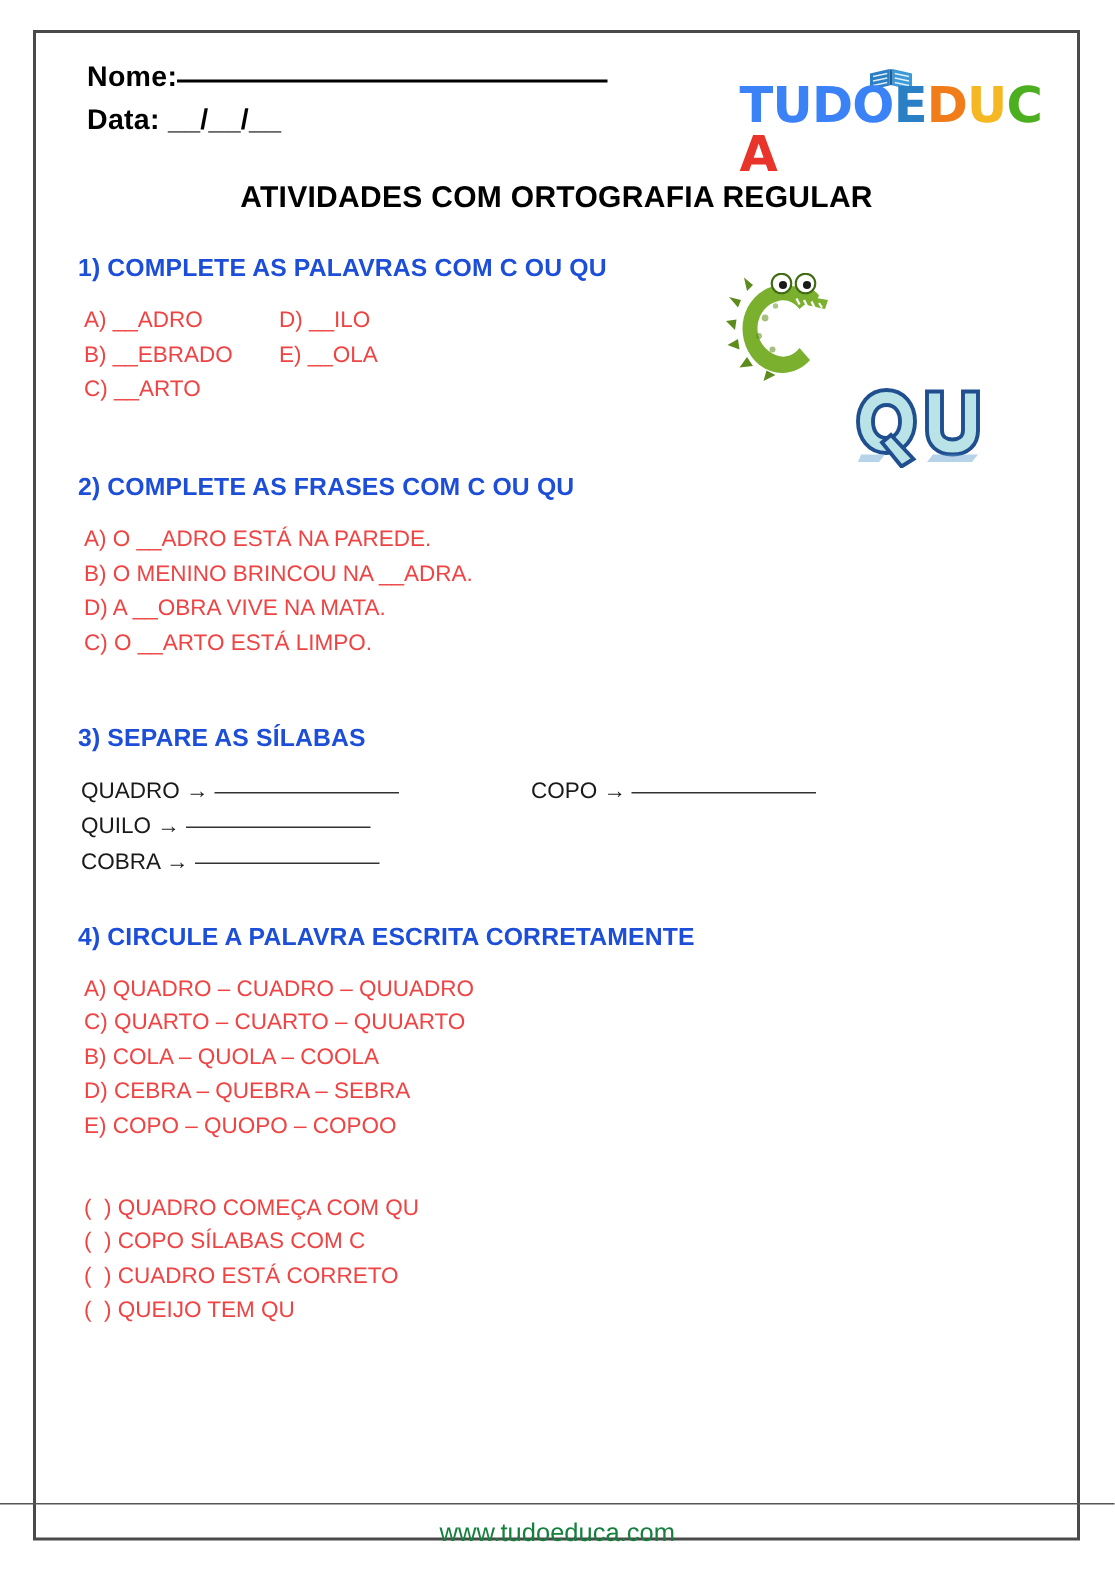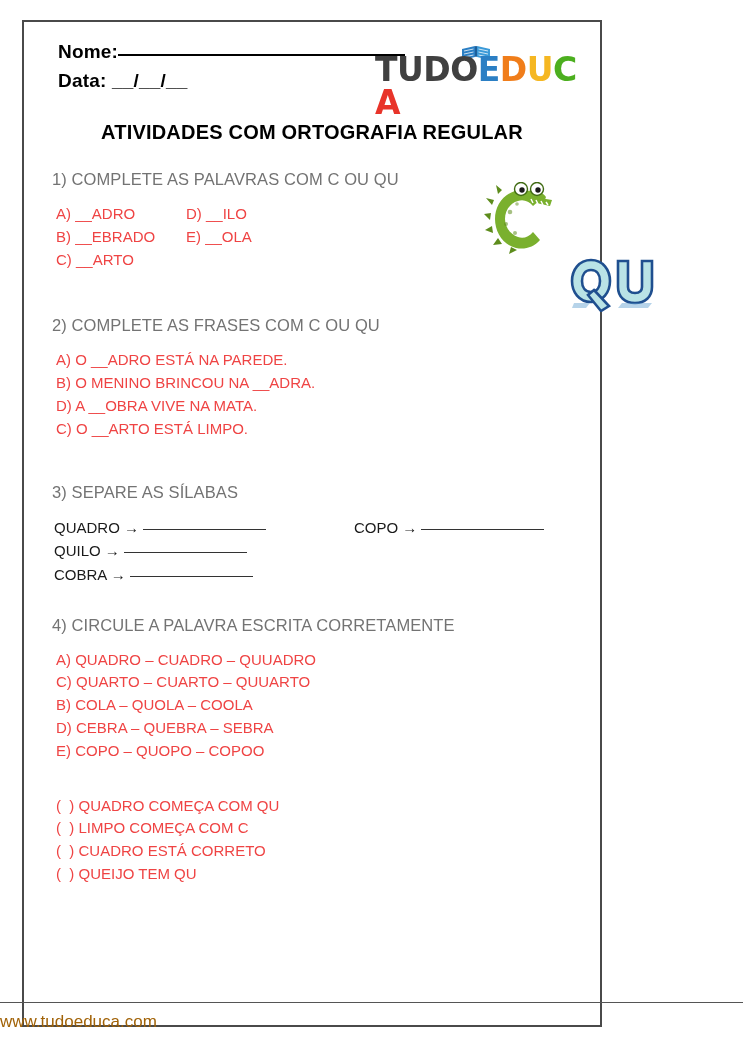--- a/index.html
+++ b/index.html
@@ -14,21 +14,21 @@
     font-family: "Liberation Sans", sans-serif;
     color: #111111;
     overflow: hidden;
   }
 
   
   .page-frame {
     position: absolute;
     left: 22px;
     top: 20px;
-    width: 580px;
+    width: 698px;
     height: 1007px;
     border: 2px solid #4a4a4a;
     box-sizing: border-box;
     background: #ffffff;
   }
 
   .page-inner {
     position: absolute;
     left: 0;
     top: 0;
@@ -74,21 +74,21 @@
     position: absolute;
     left: 0;
     top: 8px;
     font-size: 33px;
     font-weight: bold;
     letter-spacing: -0.5px;
     line-height: 1;
     font-family: "DejaVu Sans", sans-serif;
   }
   .logo-word span { display: inline-block; }
-  .lg-tudo { color: #404040; }
+  .lg-tudo { color: #3b82f6; }
   .lg-e { color: #2b7fc4; }
   .lg-d { color: #f07d1a; }
   .lg-u { color: #f5b722; }
   .lg-c { color: #4caf1f; }
   .lg-a { color: #e8342a; }
   .logo-book {
     position: absolute;
     left: 86px;
     top: -2px;
     width: 30px;
@@ -102,23 +102,23 @@
     font-weight: bold;
     letter-spacing: 0.2px;
     margin: 8px 0 0 0;
     color: #000;
   }
 
   
   .section { position: relative; }
   .section-heading {
     font-size: 16.5px;
-    font-weight: normal;
+    font-weight: bold;
     letter-spacing: 0.1px;
-    color: #737373;
+    color: #1d4ed8;
     margin: 0 0 0 8px;
   }
   .item-list { margin: 0 0 0 12px; }
   .item {
     font-size: 15px;
     line-height: 1.52;
     color: #ef4444;
     white-space: pre;
   }
 
@@ -193,22 +193,23 @@
     left: 0;
     right: 0;
     top: 0;
     border-top: 1.5px solid #555;
   }
   .footer-url {
     position: absolute;
     left: 0;
     right: 0;
     top: 10px;
+    text-align: center;
     font-size: 17px;
-    color: #a16207;
+    color: #15803d;
   }
 </style>
 </head>
 <body>
 
 <div class="page-frame">
   <div class="page-inner">
 
     <div class="header-row">
       <div class="name-line">
@@ -303,21 +304,21 @@
         <div class="item">C) QUARTO – CUARTO – QUUARTO</div>
         <div class="item">B) COLA – QUOLA – COOLA</div>
         <div class="item">D) CEBRA – QUEBRA – SEBRA</div>
         <div class="item">E) COPO – QUOPO – COPOO</div>
       </div>
     </div>
 
     <div class="section" style="margin-top:32px;">
       <div class="item-list" style="margin-top:14px;">
         <div class="item">(  ) QUADRO COMEÇA COM QU</div>
-        <div class="item">(  ) LIMPO COMEÇA COM C</div>
+        <div class="item">(  ) COPO SÍLABAS COM C</div>
         <div class="item">(  ) CUADRO ESTÁ CORRETO</div>
         <div class="item">(  ) QUEIJO TEM QU</div>
       </div>
     </div>
 
   </div>
 </div>
 
 <div class="footer">
   <div class="footer-rule"></div>

